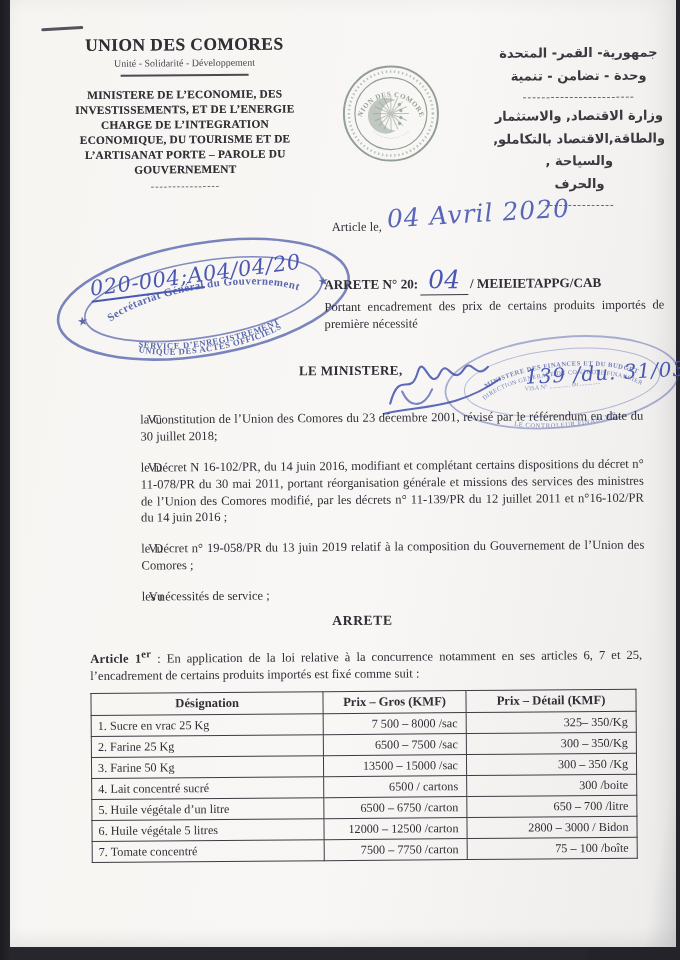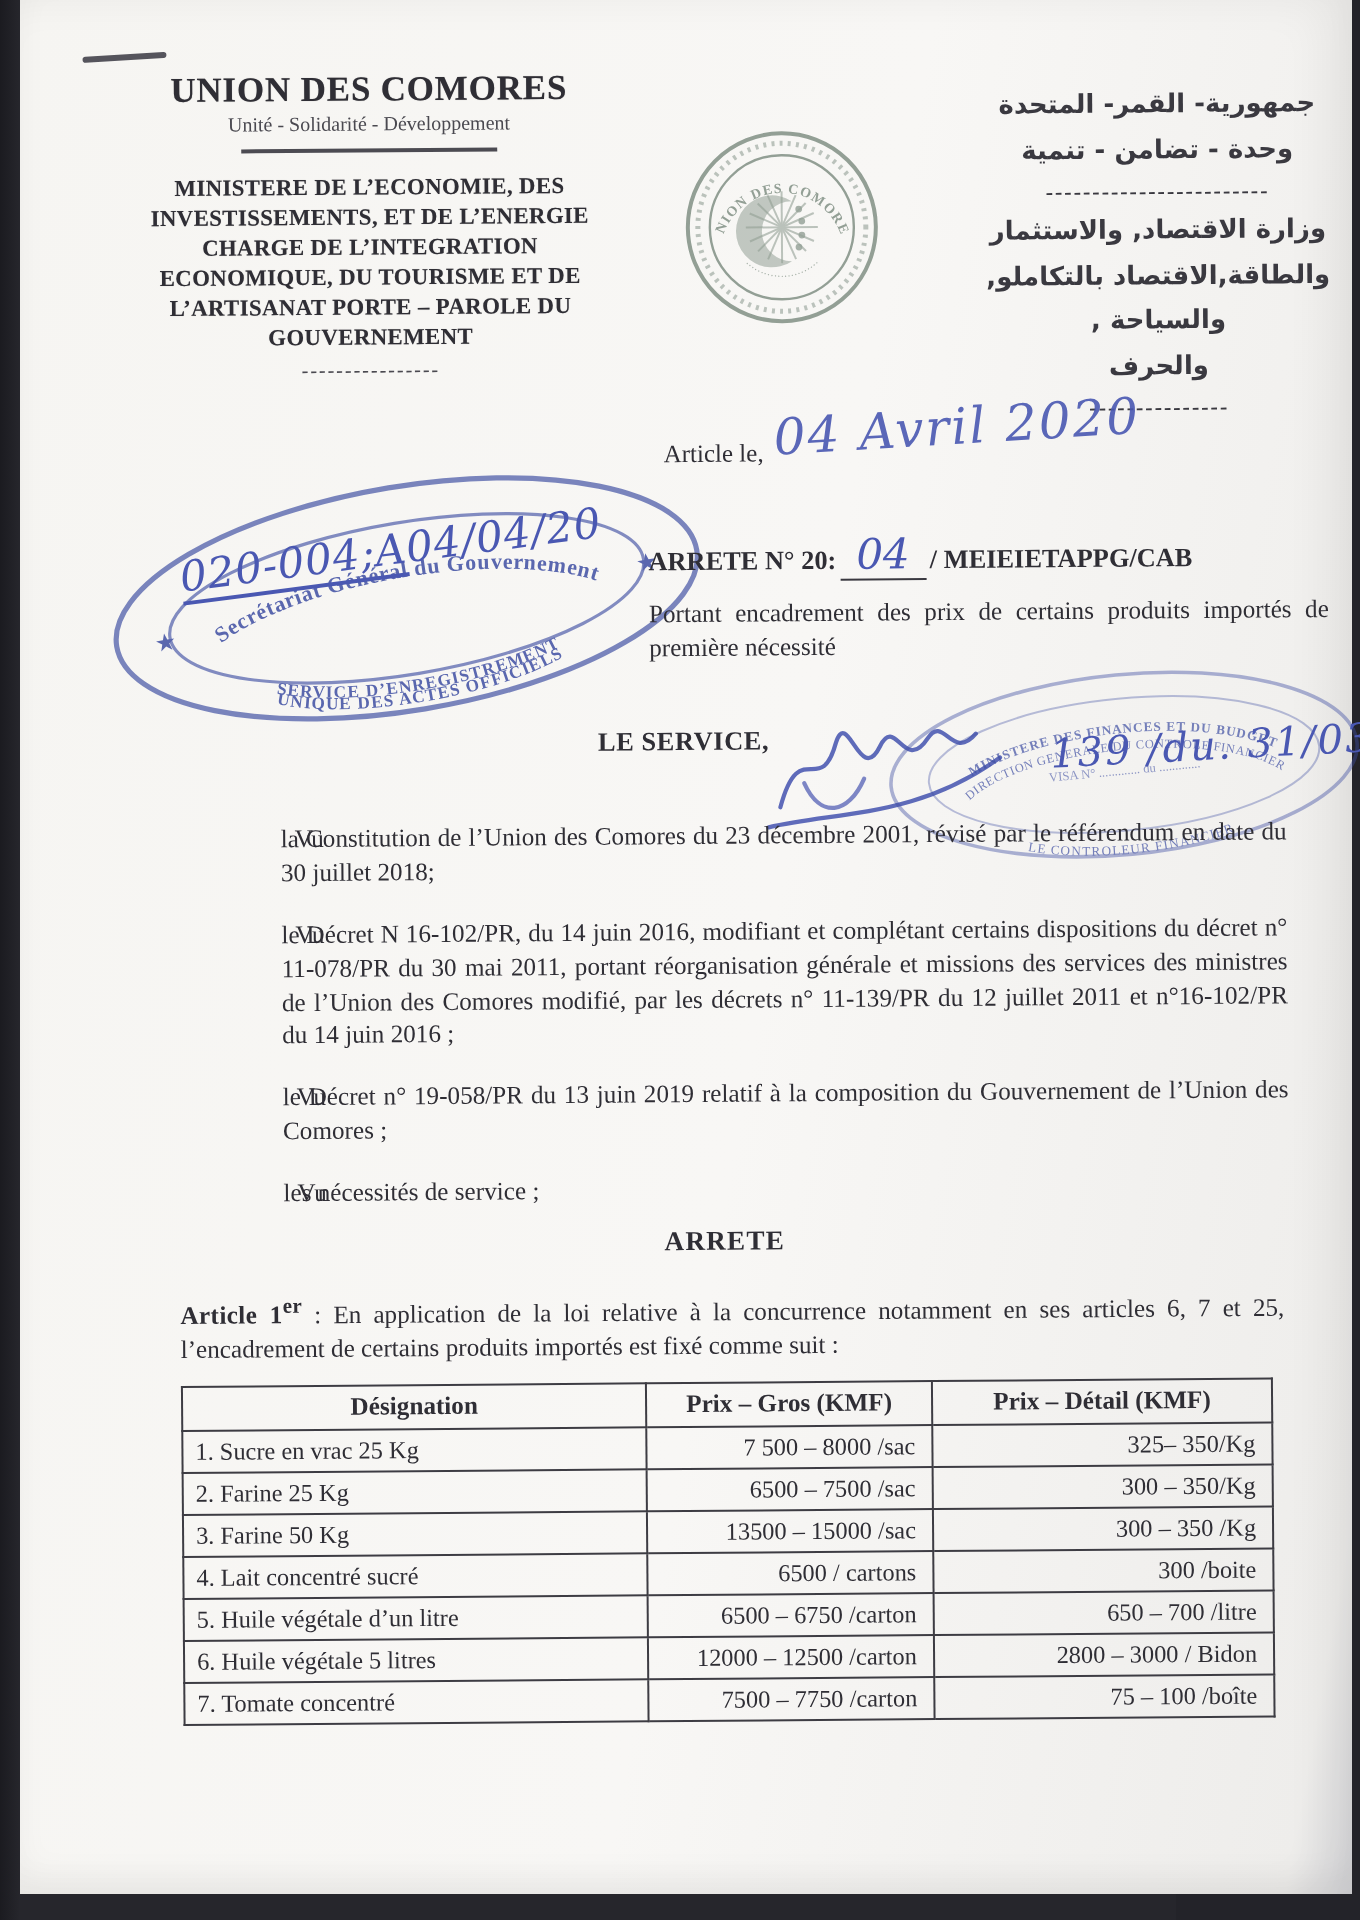--- a/index.html
+++ b/index.html
@@ -19,21 +19,21 @@
   .rule{width:128px;height:2px;background:#4c4b52;margin:6px auto 0 auto;}
   .ministry{margin-top:11px;font-size:11.4px;font-weight:bold;line-height:15px;letter-spacing:.2px;text-shadow:0 0 .4px rgba(0,0,0,.35);}
   .mini-dashes{font-size:10px;font-weight:bold;letter-spacing:1px;margin-top:3px;color:#4a4950;}
   
   .lh-right{left:475px;top:44px;width:192px;text-align:center;direction:rtl;font-weight:bold;font-size:13px;line-height:22.5px;font-family:"DejaVu Sans",sans-serif;color:#3a3940;}
   .lh-right .sep{direction:ltr;font-family:"Liberation Serif",serif;letter-spacing:1px;font-size:11px;line-height:18px;}
   
   .dateline{left:323px;top:220px;font-size:12.5px;}
   .hw-date{left:378px;top:200px;font-size:25px;letter-spacing:1px;transform:rotate(-3deg);white-space:nowrap;opacity:.9;}
   .arrete-line{left:315px;top:266px;font-size:13.2px;font-weight:bold;white-space:nowrap;}
-  .arrete-line .hw-no{font-family:"DejaVu Serif",serif;font-style:italic;font-weight:normal;font-size:21px;color:#4a58b2;border-bottom:1.5px solid #3a3940;padding:0 8px;margin:0 2px;}
+  .arrete-line .hw-no{font-family:"DejaVu Serif",serif;font-style:italic;font-weight:normal;font-size:25px;color:#4a58b2;border-bottom:1.5px solid #3a3940;padding:0 8px;margin:0 2px;}
   .subject{left:315px;top:299px;width:340px;font-size:12.6px;line-height:16.5px;text-align:justify;}
   .minister{left:289px;top:363px;font-size:13.2px;font-weight:bold;letter-spacing:.3px;}
   
   .stamp1{left:42px;top:238px;width:305px;height:120px;transform:rotate(-9deg);opacity:.85;}
   .stamp1-hw{left:80px;top:262px;font-size:21px;white-space:nowrap;transform:rotate(-7deg);letter-spacing:.5px;}
   .stamp1-hw .ul{border-bottom:2px solid #4a58b2;}
   .stamp2{left:430px;top:334px;width:244px;height:100px;transform:rotate(-5deg);opacity:.7;}
   .stamp2-hw{left:515px;top:362px;font-size:20px;white-space:nowrap;transform:rotate(-2.5deg);letter-spacing:1px;}
   .sig{left:370px;top:342px;width:125px;height:80px;opacity:.88;}
   
@@ -146,21 +146,21 @@
         </text>
         <text x="24" y="66" font-size="12" fill="#3f4fa3">★</text>
         <text x="268" y="66" font-size="12" fill="#3f4fa3">★</text>
       </svg>
       <div class="abs hand stamp1-hw"><span class="ul">020-004;A</span><span>04/04/20</span></div>
 
       <div class="abs arrete-line"><span>ARRETE N° 20:</span><span class="hw-no">04</span><span>/ MEIEIETAPPG/CAB</span></div>
 
       <div class="abs subject">Portant encadrement des prix de certains produits importés de première nécessité</div>
 
-      <div class="abs minister">LE SERVICE,</div>
+      <div class="abs minister">LE MINISTERE,</div>
 
       <svg class="abs sig" viewBox="0 0 125 80">
         <g stroke="#4a58b2" fill="none" stroke-width="2.1" stroke-linecap="round">
           <path d="M10,62 C20,26 30,58 38,30 C44,12 50,52 60,32 C68,16 72,46 84,28 C92,16 96,40 108,26"></path>
           <path d="M4,72 C40,64 78,68 120,38"></path>
           <path d="M22,50 C30,68 44,66 52,48" opacity=".8"></path>
         </g>
       </svg>
 
       <svg class="abs stamp2" viewBox="0 0 244 100">

